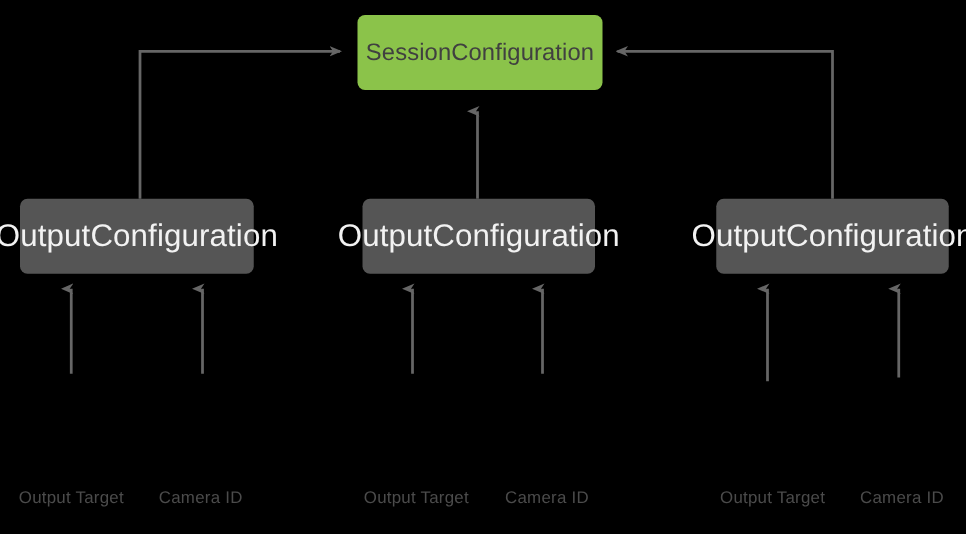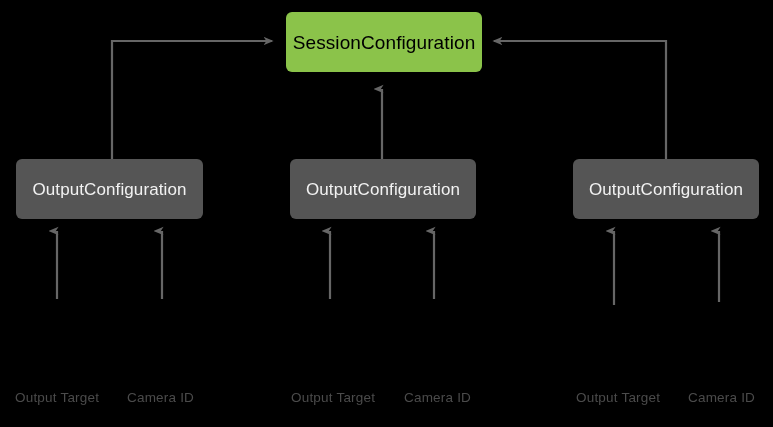--- a/index.html
+++ b/index.html
@@ -28,29 +28,29 @@
     display: flex;
     align-items: center;
     justify-content: center;
     border-radius: 6px;
     box-sizing: border-box;
     text-align: center;
     line-height: 1;
   }
   .node-session {
     background: #8bc34a;
-    color: #000000;
+    color: #404040;
     font-size: 19px;
     letter-spacing: 0.1px;
     justify-content: center;
   }
   .node-output {
     background: #555555;
     color: #f2f2f2;
-    font-size: 17px;
+    font-size: 25px;
     letter-spacing: 0.1px;
   }
   .leaf-label {
     position: absolute;
     color: #4b4b4b;
     font-size: 13.5px;
     font-weight: normal;
     letter-spacing: 0.2px;
     white-space: nowrap;
     line-height: 1;

